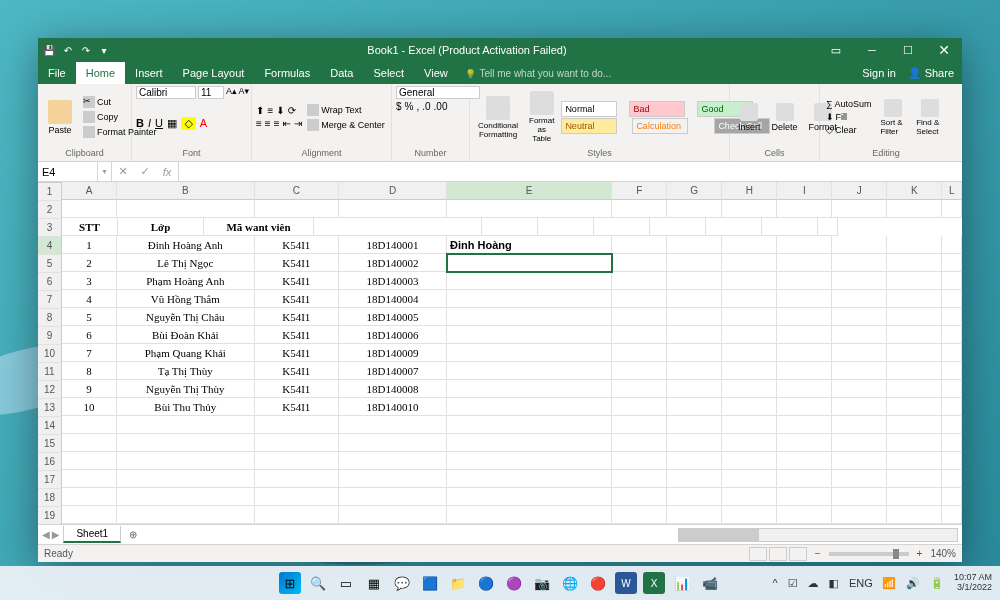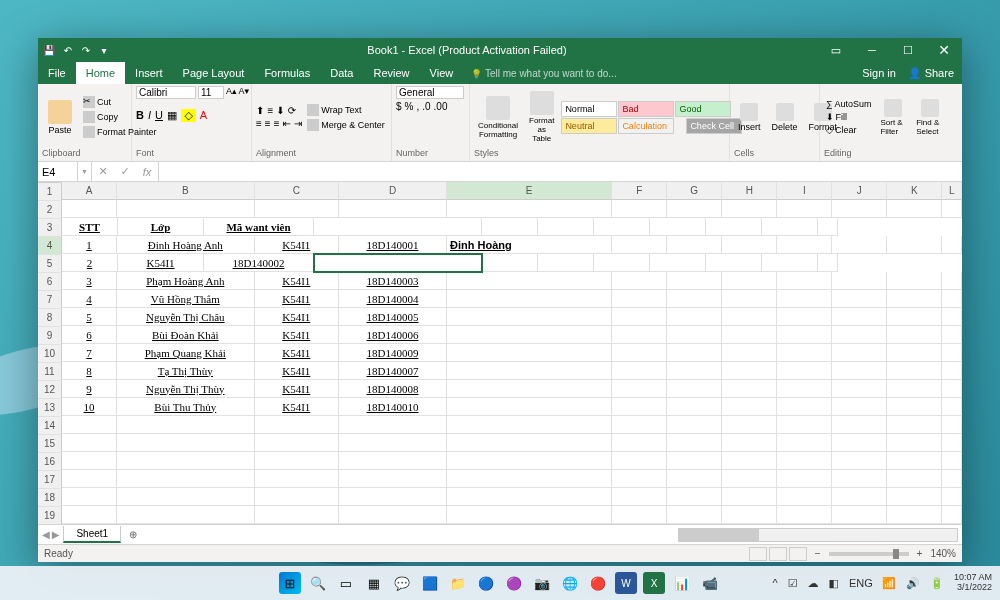--- a/index.html
+++ b/index.html
@@ -21,54 +21,54 @@
 .menubar { height: 22px; background: #217346; display: flex; align-items: center; font-size: 11px; }
 .menu-item { padding: 0 10px; color: #fff; height: 100%; display: flex; align-items: center; }
 .menu-item.active { background: #fff; color: #217346; text-align: center; }
 .menu-tell { color: rgba(255,255,255,0.7); font-size: 10px; margin-left: 8px; }
 .menu-tell::before { content: '💡 '; font-size: 9px; }
 .menubar-right { margin-left: auto; display: flex; color: #fff; font-size: 11px; padding-right: 8px; gap: 12px; }
 
 .ribbon { height: 78px; background: #f3f2f1; border-bottom: 1px solid #d4d4d4; display: flex; font-size: 10px; }
 .ribbon-group { border-right: 1px solid #e1e1e1; display: flex; flex-direction: column; padding: 2px 4px; }
 .ribbon-group-content { flex: 1; display: flex; align-items: center; gap: 3px; }
-.ribbon-group-label { font-size: 9px; color: #666; padding-bottom: 1px; }
+.ribbon-group-label { text-align: center; font-size: 9px; color: #666; padding-bottom: 1px; }
 .ribbon-btn { display: flex; flex-direction: column; align-items: center; padding: 2px 4px; font-size: 9px; gap: 1px; }
 .ribbon-btn-lg { padding: 2px 6px; }
 .ribbon-icon-lg { width: 24px; height: 24px; background: #ddd; border-radius: 2px; }
 .ribbon-stack { display: flex; flex-direction: column; gap: 1px; font-size: 9px; }
 .ribbon-stack-item { display: flex; align-items: center; gap: 2px; white-space: nowrap; padding: 1px 2px; }
 .ribbon-mini-icon { width: 12px; height: 12px; background: #ccc; display: inline-block; }
 .font-select { font-size: 10px; border: 1px solid #ccc; background: #fff; padding: 0 2px; }
 .style-box { width: 56px; height: 16px; border: 1px solid #ccc; font-size: 9px; padding: 1px 3px; display: flex; align-items: center; }
 .style-normal { background: #fff; }
 .style-bad { background: #ffc7ce; color: #9c0006; }
 .style-good { background: #c6efce; color: #006100; }
 .style-neutral { background: #ffeb9c; color: #9c5700; }
 .style-calc { background: #f2f2f2; color: #fa7d00; }
 .style-check { background: #a5a5a5; color: #fff; margin-left: 11px; }
 
 .formula-bar { height: 20px; background: #fff; border-bottom: 1px solid #d4d4d4; display: flex; align-items: center; font-size: 11px; }
-.name-box { width: 40px; border-right: 1px solid #d4d4d4; padding: 0 4px; height: 100%; display: flex; align-items: center; }
+.name-box { width: 60px; border-right: 1px solid #d4d4d4; padding: 0 4px; height: 100%; display: flex; align-items: center; }
 .name-box-dd { width: 14px; border-right: 1px solid #d4d4d4; height: 100%; display: flex; align-items: center; justify-content: center; color: #999; font-size: 8px; }
 .fb-btns { display: flex; border-right: 1px solid #d4d4d4; height: 100%; }
 .fb-btn { width: 22px; display: flex; align-items: center; justify-content: center; color: #999; font-size: 11px; }
 .fb-input { flex: 1; padding: 0 4px; }
 
 .grid-area { flex: 1; display: flex; overflow: hidden; background: #fff; }
 .row-headers { display: flex; flex-direction: column; }
 .corner { width: 24px; height: 18px; background: #f0f0f0; border-right: 1px solid #ccc; border-bottom: 1px solid #ccc; }
 .row-hdr { width: 24px; height: 18px; background: #f0f0f0; border-right: 1px solid #ccc; border-bottom: 1px solid #e1e1e1; font-size: 10px; display: flex; align-items: center; justify-content: center; color: #555; }
 .row-hdr.sel { background: #d3e8d3; }
 .grid-main { flex: 1; overflow: hidden; position: relative; }
 .col-headers { display: flex; height: 18px; }
 .col-hdr { background: #f0f0f0; border-right: 1px solid #e1e1e1; border-bottom: 1px solid #ccc; font-size: 10px; display: flex; align-items: center; justify-content: center; color: #555; }
 .col-hdr.sel { background: #d3e8d3; }
 .grid-rows { }
-.grid-row { display: flex; height: 18px; text-decoration: underline; }
+.grid-row { display: flex; height: 18px; }
 .cell { border-right: 1px solid #e1e1e1; border-bottom: 1px solid #e1e1e1; font-size: 11px; padding: 0 3px; display: flex; align-items: center; overflow: hidden; white-space: nowrap; font-family: 'Times New Roman', serif; }
 .cell.hdr { font-weight: bold; justify-content: center; }
 .cell.ctr { justify-content: center; }
 .cell.bold { font-weight: bold; font-family: 'Segoe UI', sans-serif; }
 .cell.active { outline: 2px solid #217346; outline-offset: -1px; z-index: 2; }
 .cA { width: 56px; }
 .cB { width: 140px; }
 .cC { width: 86px; }
 .cD { width: 110px; }
 .cE { width: 168px; }
@@ -119,21 +119,21 @@
     </div>
   </div>
 
   <div class="menubar">
     <div class="menu-item">File</div>
     <div class="menu-item active">Home</div>
     <div class="menu-item">Insert</div>
     <div class="menu-item">Page Layout</div>
     <div class="menu-item">Formulas</div>
     <div class="menu-item">Data</div>
-    <div class="menu-item">Review</div>
+    <div class="menu-item">Select</div>
     <div class="menu-item">View</div>
     <div class="menu-tell">Tell me what you want to do...</div>
     <div class="menubar-right">
       <span>Sign in</span>
       <span>👤 <span>Share</span></span>
     </div>
   </div>
 
   <div class="ribbon">
     <div class="ribbon-group" style="width:94px">
@@ -153,21 +153,21 @@
             </div>
           <div class="ribbon-stack-item">
               <span class="ribbon-mini-icon"></span>
               <span>Format Painter</span>
             </div>
         </div>
       </div>
       <div class="ribbon-group-label">Clipboard</div>
     </div>
     <div class="ribbon-group" style="width:120px">
-      <div class="ribbon-group-content" style="flex-direction:column;align-items:stretch;gap:10px">
+      <div class="ribbon-group-content" style="flex-direction:column;align-items:stretch;gap:18px">
         <div style="display:flex;gap:2px">
           <input class="font-select" style="width: 60px;" value="Calibri">
           <input class="font-select" style="width: 26px;" value="11">
           <span style="font-size:9px">A▴</span>
           <span style="font-size:9px">A▾</span>
         </div>
         <div style="display:flex;gap:4px;font-size:11px">
           <b>B</b>
           <i>I</i>
           <u>U</u>
@@ -203,21 +203,21 @@
           <div class="ribbon-stack-item">
               <span class="ribbon-mini-icon"></span>
               <span>Merge &amp; Center</span>
             </div>
         </div>
       </div>
       <div class="ribbon-group-label">Alignment</div>
     </div>
     <div class="ribbon-group" style="width:78px">
       <div class="ribbon-group-content" style="flex-direction:column;align-items:stretch;gap:2px">
-        <input class="font-select" style="width: 68px;" value="General">
+        <input class="font-select" style="width: 84px;" value="General">
         <div style="display:flex;gap:3px;font-size:10px">
           <span>$</span>
           <span>%</span>
           <span>,</span>
           <span>.0</span>
           <span>.00</span>
         </div>
       </div>
       <div class="ribbon-group-label">Number</div>
     </div>
@@ -225,26 +225,26 @@
       <div class="ribbon-group-content">
         <div class="ribbon-btn">
           <div class="ribbon-icon-lg"></div>
           <span style="font-size:8px;text-align:center">Conditional Formatting</span>
         </div>
         <div class="ribbon-btn">
           <div class="ribbon-icon-lg"></div>
           <span style="font-size:8px;text-align:center">Format as Table</span>
         </div>
         <div style="display:flex;flex-direction:column;gap:1px">
-          <div style="display:flex;gap:1px">
+          <div style="display:flex;gap:12px">
             <div class="style-box style-normal">Normal</div>
             <div class="style-box style-bad">Bad</div>
             <div class="style-box style-good">Good</div>
           </div>
-          <div style="display:flex;gap:1px">
+          <div style="display:flex;gap:15px">
             <div class="style-box style-neutral">Neutral</div>
             <div class="style-box style-calc">Calculation</div>
             <div class="style-box style-check">Check Cell</div>
           </div>
         </div>
       </div>
       <div class="ribbon-group-label">Styles</div>
     </div>
     <div class="ribbon-group" style="width:90px">
       <div class="ribbon-group-content">
@@ -382,20 +382,21 @@
             <div class="cell cF"></div>
             <div class="cell cG"></div>
             <div class="cell cH"></div>
             <div class="cell cI"></div>
             <div class="cell cJ"></div>
             <div class="cell cK"></div>
             <div class="cell cL"></div>
           </div>
           <div class="grid-row">
             <div class="cell cA ctr">2</div>
+            <div class="cell cB ctr">Lê Thị Ngọc</div>
             <div class="cell cC ctr">K54I1</div>
             <div class="cell cD ctr">18D140002</div>
             <div class="cell cE active"></div>
             <div class="cell cF"></div>
             <div class="cell cG"></div>
             <div class="cell cH"></div>
             <div class="cell cI"></div>
             <div class="cell cJ"></div>
             <div class="cell cK"></div>
             <div class="cell cL"></div>

